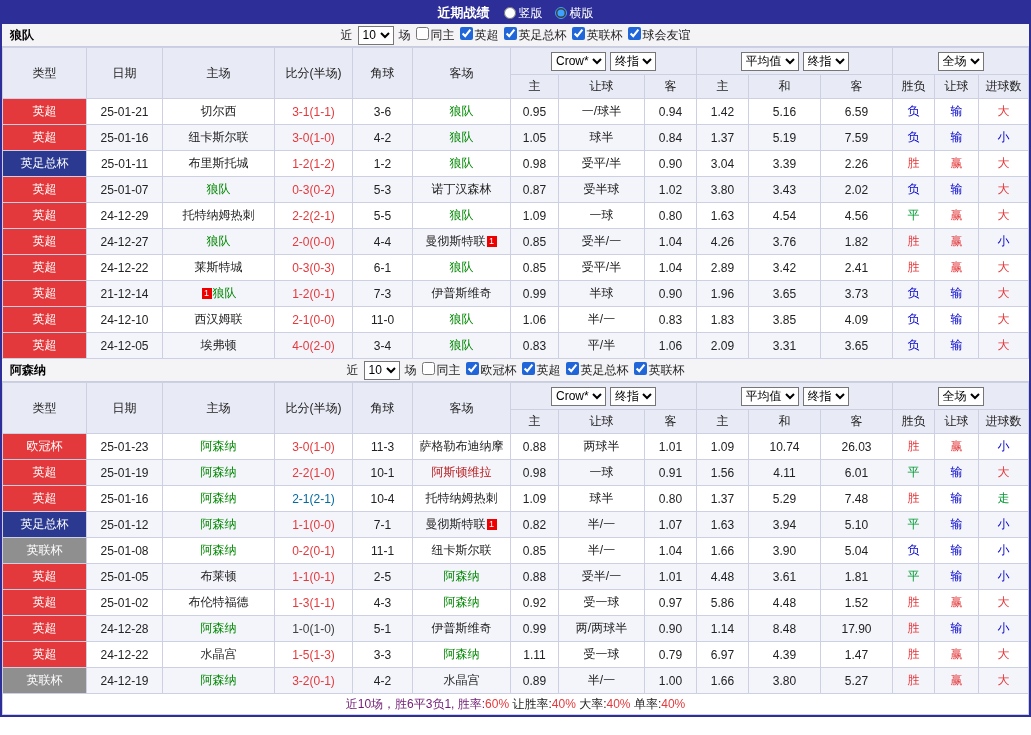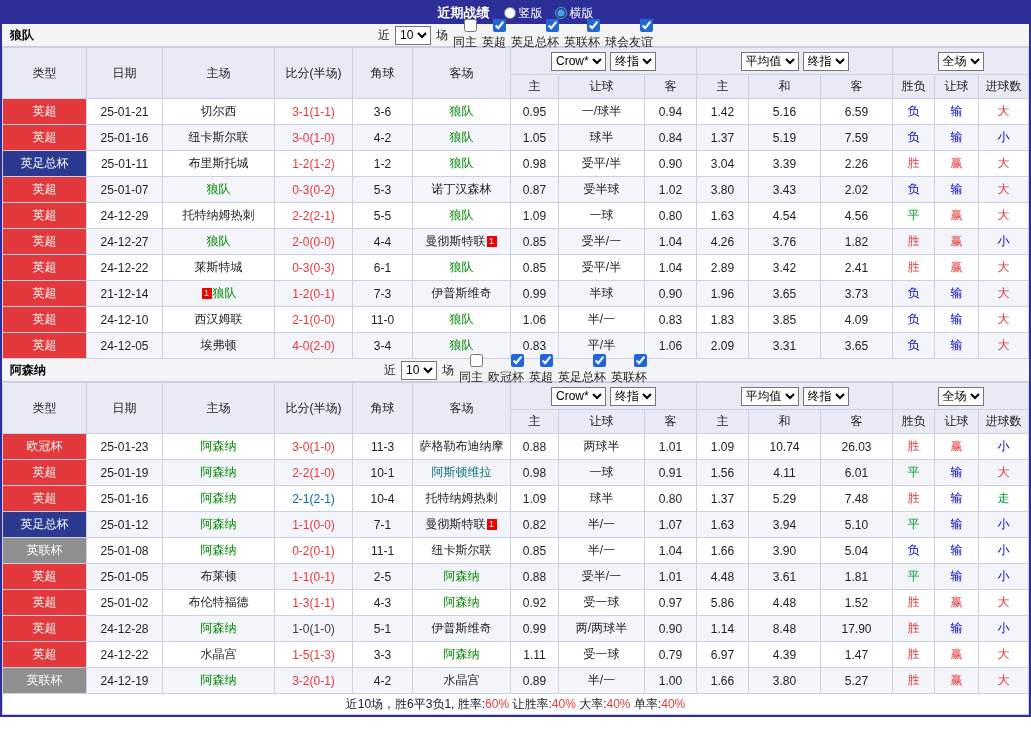--- a/index.html
+++ b/index.html
@@ -8,21 +8,21 @@
   .topbar { height:22px; background:#2e2e99; display:flex; align-items:center; justify-content:center; gap:14px; }
   .topbar-title { color:#fff; font-weight:bold; font-size:13px; }
   .radio-group { display:flex; align-items:center; gap:12px; color:#fff; }
   .radio-label { display:inline-flex; align-items:center; gap:3px; cursor:pointer; }
   .radio-label input { width:12px; height:12px; accent-color:#3da1ff; }
   .section-bar { height:23px; background:#f4f4f7; border-bottom:1px solid #c9cde0; display:flex; align-items:center; padding:0 8px; position:relative; }
   .team-name { font-weight:bold; color:#000; }
   .filters { position:absolute; left:0; right:0; display:flex; justify-content:center; align-items:center; gap:5px; pointer-events:none; }
   .filters * { pointer-events:auto; }
   .filters select, .hdr-selects select { height:19px; font-size:12px; background:#fff; }
-  .chk { display:inline-flex; align-items:flex-end; gap:2px; cursor:pointer;flex-direction:column; }
+  .chk { display:inline-flex; align-items:flex-start; gap:2px; cursor:pointer; }
   .chk input { width:13px; height:13px; accent-color:#2066d8; }
   table.grid { width:100%; border-collapse:collapse; table-layout:fixed; }
   .grid th, .grid td { border:1px solid #ccd0e2; text-align:center; white-space:nowrap; overflow:hidden; padding:0 1px; }
   .grid thead th { background:#e8eaf5; font-weight:normal; height:24px; }
   .grid thead tr.ctrl-row th { height:27px; }
   .grid tbody td { height:26px; }
   .grid tbody tr:nth-child(even) td { background:#f4f5fb; }
   .grid tbody tr:nth-child(even) td.league-td { background-clip:padding-box; }
   .hdr-selects { display:flex; justify-content:center; align-items:center; gap:4px; }
   td.league-td { color:#fff; }
@@ -408,21 +408,21 @@
       <td style="color:#e4393c">胜</td>
               <td style="color:#e4393c">赢</td>
               <td style="color:#0000cc">小</td>
     </tr>
             <tr>
       <td class="league-td" style="background:#e4393c">英超</td>
       <td>25-01-19</td>
       <td><span style="color:#008800">阿森纳</span></td>
       <td style="color:#e4393c">2-2(1-0)</td>
       <td>10-1</td>
-      <td><span style="color:#0f766e">阿斯顿维拉</span></td>
+      <td><span style="color:#b91c1c">阿斯顿维拉</span></td>
       <td>0.98</td>
               <td>一球</td>
               <td>0.91</td>
       <td>1.56</td>
               <td>4.11</td>
               <td>6.01</td>
       <td style="color:#009933">平</td>
               <td style="color:#0000cc">输</td>
               <td style="color:#e4393c">大</td>
     </tr>
@@ -557,16 +557,16 @@
               <td>1.00</td>
       <td>1.66</td>
               <td>3.80</td>
               <td>5.27</td>
       <td style="color:#e4393c">胜</td>
               <td style="color:#e4393c">赢</td>
               <td style="color:#e4393c">大</td>
     </tr>
           </tbody>
     </table>
-    <div class="section-footer"><span style="color:#0f172a">近10场，胜6平3负1, 胜率:</span><span style="color:#e4393c">60%</span><span style="color:#222222"> 让胜率:</span><span style="color:#e4393c">40%</span><span style="color:#222222"> 大率:</span><span style="color:#e4393c">40%</span><span style="color:#222222"> 单率:</span><span style="color:#e4393c">40%</span></div>
+    <div class="section-footer"><span style="color:#701a75">近10场，胜6平3负1, 胜率:</span><span style="color:#e4393c">60%</span><span style="color:#222222"> 让胜率:</span><span style="color:#e4393c">40%</span><span style="color:#222222"> 大率:</span><span style="color:#e4393c">40%</span><span style="color:#222222"> 单率:</span><span style="color:#e4393c">40%</span></div>
   </div>
     </div>
 </div>
 
 </body></html>

